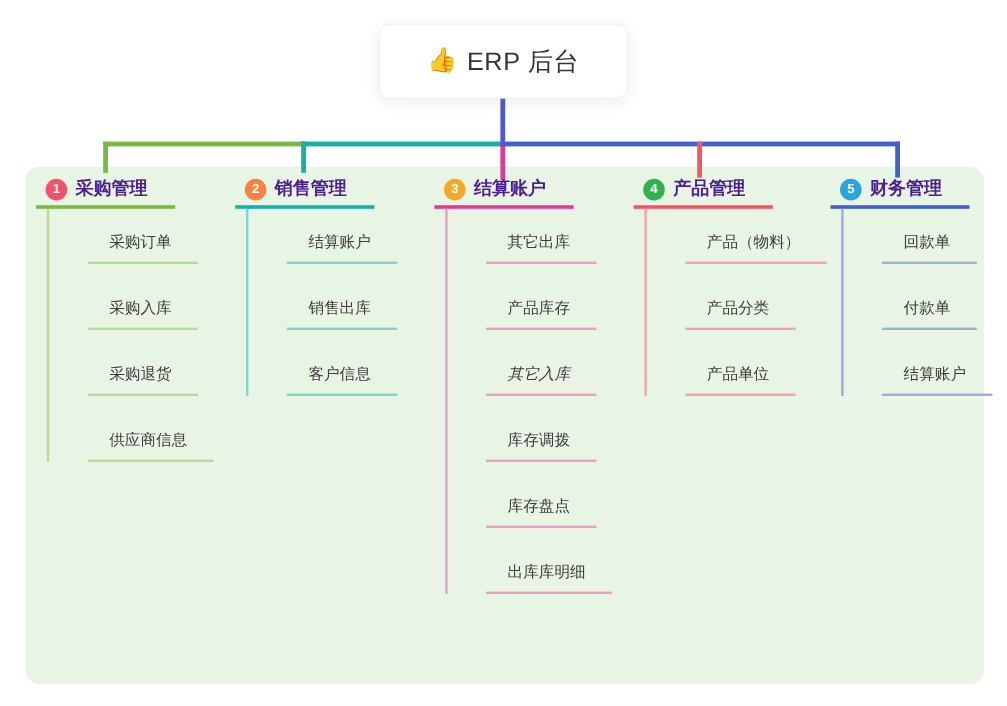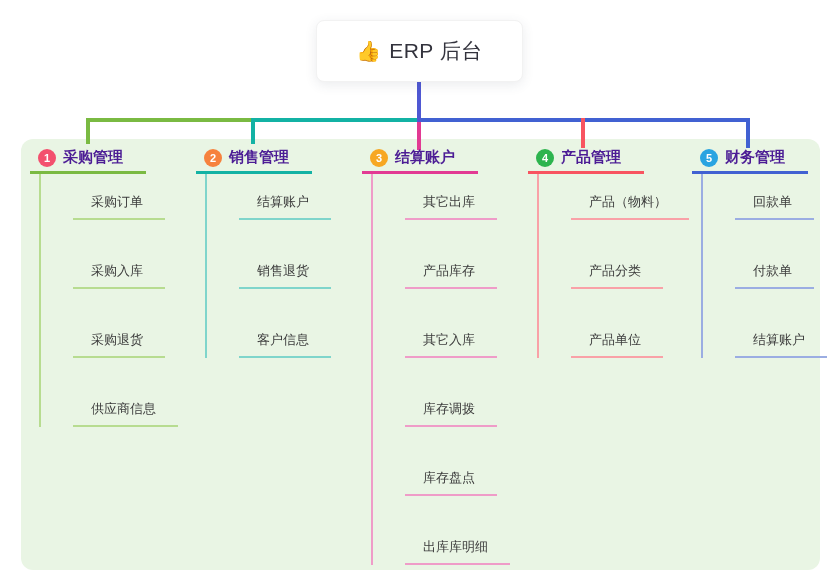--- a/index.html
+++ b/index.html
@@ -52,21 +52,21 @@
     width: 18px; height: 18px; border-radius: 50%;
     color: #ffffff; font-size: 11px; font-weight: bold;
     display: flex; align-items: center; justify-content: center;
     flex: 0 0 18px;
   }
   .branch-title {
     font-size: 15px; font-weight: 600; color: #4c1d95;
     white-space: nowrap;
   }
   .children { margin-left: 9px; border-left: 2px solid #ccc; padding-left: 32px; }
-  .child { height: 69px; display: flex; align-items: flex-end; }
+  .child { height: 55px; display: flex; align-items: flex-end; }
   .child:first-child { height: 46px; }
   .child-label {
     display: inline-block;
     padding: 0 22px 7px 18px;
     font-size: 13px; color: #3c3c3c;
     border-bottom: 2px solid #ccc;
     white-space: nowrap;
   }
 </style>
 </head>
@@ -119,24 +119,24 @@
     <div class="branch" style="left: 196px;">
       <div class="branch-header" style="border-bottom-color: rgb(19, 178, 164);">
         <span class="badge" style="background: rgb(246, 130, 61);">2</span>
         <span class="branch-title">销售管理</span>
       </div>
       <div class="children" style="border-left-color: rgb(127, 213, 203);">
     <div class="child">
       <span class="child-label" style="border-bottom-color: rgb(127, 213, 203);">结算账户</span>
     </div>
 
-
-    <div class="child">
-      <span class="child-label" style="border-bottom-color: rgb(127, 213, 203);">销售退货</span>
-    </div>
+    <div class="child">
+      <span class="child-label" style="border-bottom-color: rgb(127, 213, 203);">销售出库</span>
+    </div>
+
 
     <div class="child">
       <span class="child-label" style="border-bottom-color: rgb(127, 213, 203);">客户信息</span>
     </div>
   </div>
     </div>
 
     <div class="branch" style="left: 362px;">
       <div class="branch-header" style="border-bottom-color: rgb(226, 58, 147);">
         <span class="badge" style="background: rgb(247, 167, 34);">3</span>
@@ -146,21 +146,21 @@
     <div class="child">
       <span class="child-label" style="border-bottom-color: rgb(239, 156, 200);">其它出库</span>
     </div>
 
     <div class="child">
       <span class="child-label" style="border-bottom-color: rgb(239, 156, 200);">产品库存</span>
     </div>
 
 
     <div class="child">
-      <span class="child-label" style="border-bottom-color: rgb(239, 156, 200);">其它入库</span>
+      <span class="child-label" style="border-bottom-color: rgb(239, 156, 200); font-style: italic;">其它入库</span>
     </div>
 
     <div class="child">
       <span class="child-label" style="border-bottom-color: rgb(239, 156, 200); text-align: center;">库存调拨</span>
     </div>
 
     <div class="child">
       <span class="child-label" style="border-bottom-color: rgb(239, 156, 200);">库存盘点</span>
     </div>
 

